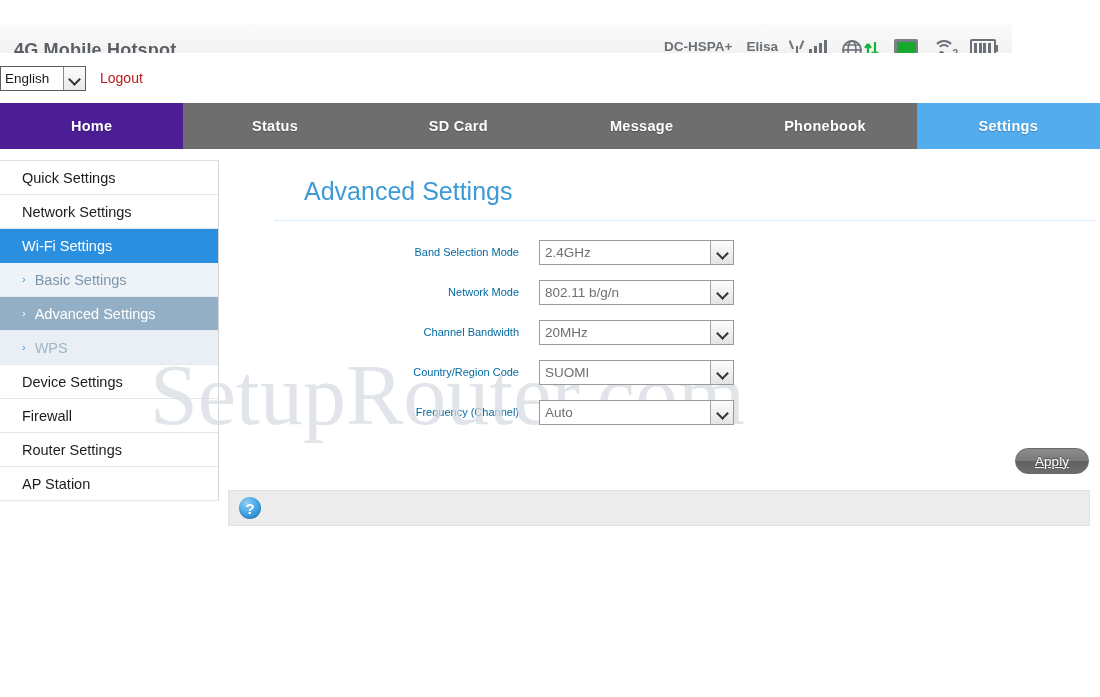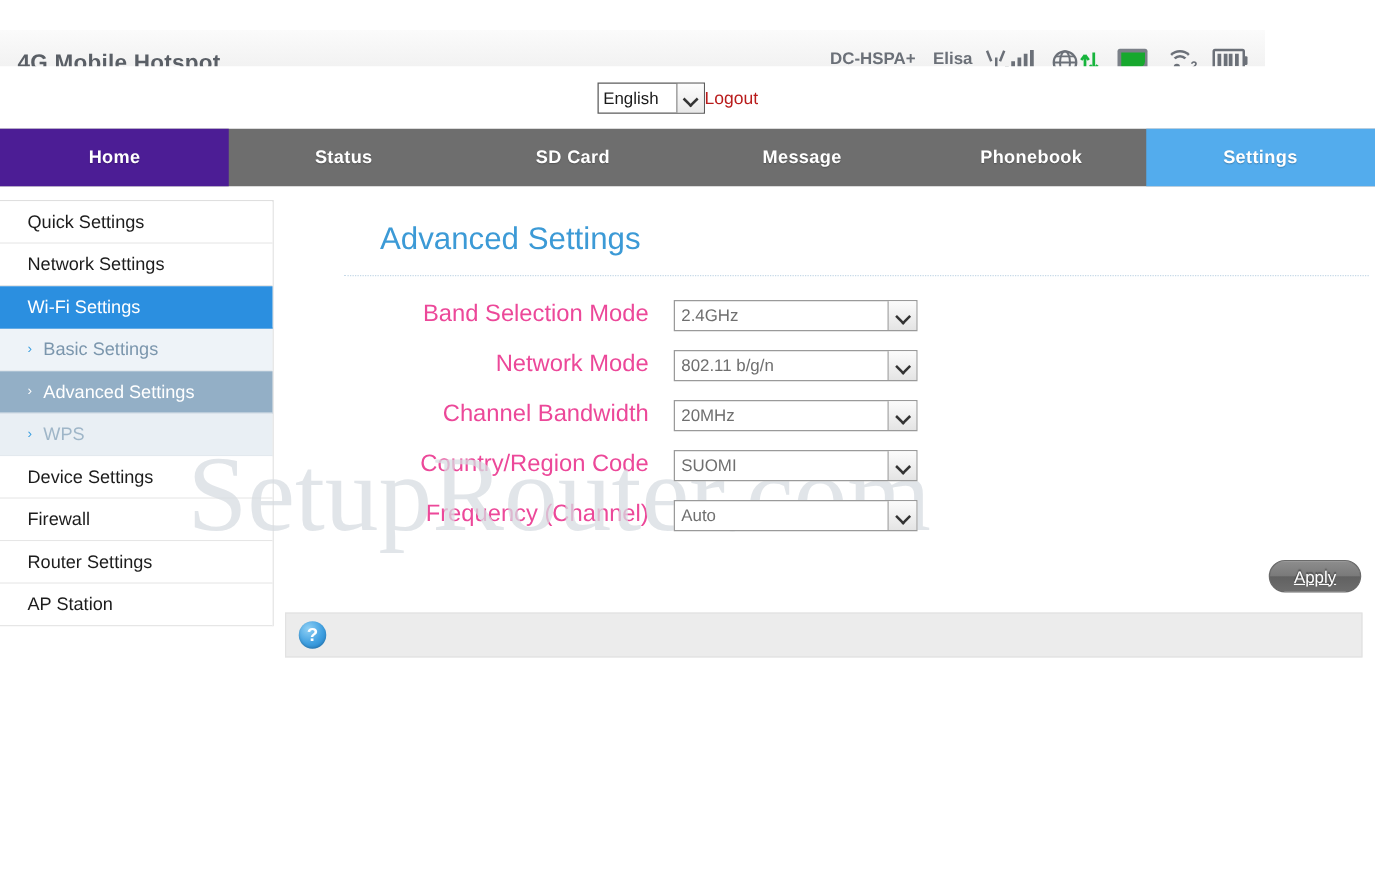--- a/index.html
+++ b/index.html
@@ -99,22 +99,22 @@
   .battery:after {
     content: ""; position: absolute; right: -4px; top: 4px; width: 2.5px; height: 7px;
     background: #6b7078; border-radius: 0 1px 1px 0;
   }
   .battery i { display: block; width: 3px; height: 10px; background: #6b7078; }
 
   
   .langrow {
     position: absolute; left: 0; top: 53px; width: 1100px; height: 50px;
     background: #ffffff;
-    display: flex; align-items: center; justify-content: center;
-    padding-right: 16px; 
+    display: flex; align-items: center; justify-content: flex-start;
+    padding-right: 16px; gap: 14px;
   }
   .lang-select {
     width: 86px; height: 25px;
     border: 1px solid #5c5c5c;
     background: #ffffff;
     display: flex; align-items: stretch;
     font-size: 13.5px; color: #1a1a1a;
   }
   .lang-select .val {
     flex: 1; display: flex; align-items: center; padding-left: 4px;
@@ -213,21 +213,21 @@
   }
 
   .form {
     position: absolute; left: 0; top: 72px; width: 100%;
   }
   .form-row {
     display: flex; align-items: center; height: 40px;
   }
   .form-label {
     width: 320px; text-align: right; padding-right: 20px;
-    font-size: 19px; color: #ec4899; padding-left: 44px;
+    font-size: 11px; color: #0369a1; padding-left: 44px;
   }
   .fieldbox {
     width: 195px; height: 25px;
     border: 1px solid #9a9a9a;
     background: #ffffff;
     display: flex; align-items: stretch;
     position: relative;
     z-index: 6;
     gap: 24px;
   }

